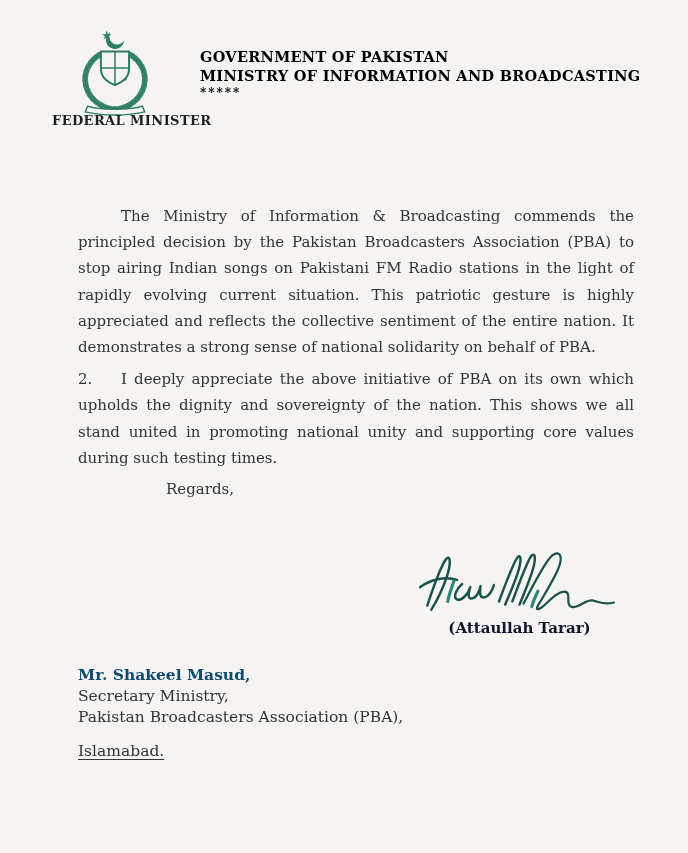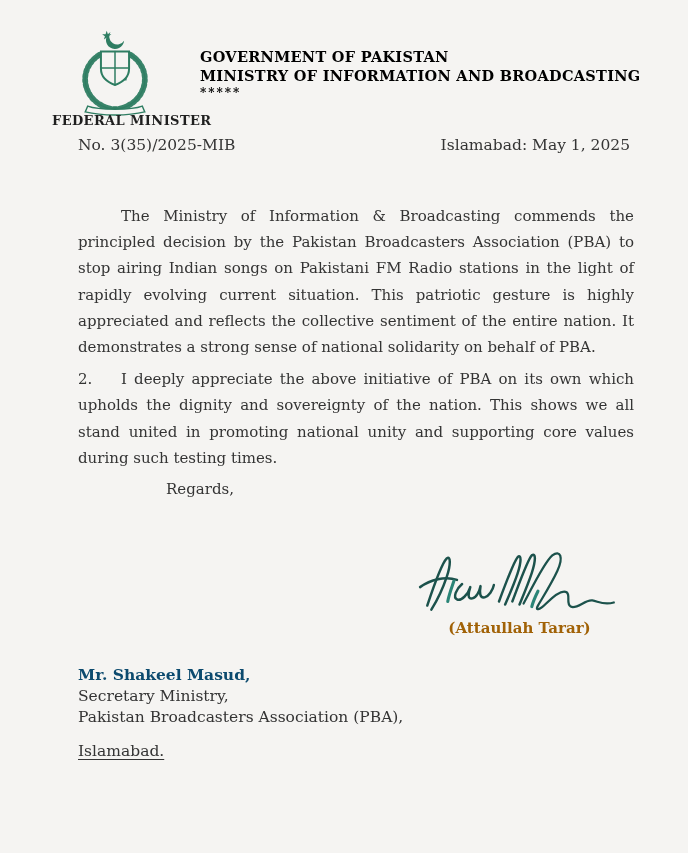--- a/index.html
+++ b/index.html
@@ -67,21 +67,21 @@
   .sig-block {
     position: absolute;
     left: 412px; top: 550px;
     width: 215px;
     text-align: center;
   }
   .sig-block svg { width: 205px; height: 64px; display: block; margin: 0 auto; }
   .sig-name {
     font-size: 15px;
     font-weight: bold;
-    color: #a16207;
+    color: #0f172a;
     margin-top: 5px;
   }
 
   
   .recipient {
     position: absolute;
     left: 78px; top: 664px;
     font-size: 15.5px;
     line-height: 21.5px;
   }
@@ -130,24 +130,20 @@
     </svg>
   </div>
 
   <div class="minister-title">FEDERAL MINISTER</div>
   <div class="head-center">
     <div class="head-line">GOVERNMENT OF PAKISTAN</div>
     <div class="head-line">MINISTRY OF INFORMATION AND BROADCASTING</div>
     <div class="head-stars">*****</div>
   </div>
 
-  <div class="ref-row">
-    <span>No. 3(35)/2025-MIB</span>
-    <span>Islamabad: May 1, 2025</span>
-  </div>
 
   <div class="content">
     <p class="para first-indent">The Ministry of Information &amp; Broadcasting commends the principled decision by the Pakistan Broadcasters Association (PBA) to stop airing Indian songs on Pakistani FM Radio stations in the light of rapidly evolving current situation. This patriotic gesture is highly appreciated and reflects the collective sentiment of the entire nation. It demonstrates a strong sense of national solidarity on behalf of PBA.</p>
     <p class="para"><span class="pnum">2.</span><span>I deeply appreciate the above initiative of PBA on its own which upholds the dignity and sovereignty of the nation. This shows we all stand united in promoting national unity and supporting core values during such testing times.</span></p>
     <div class="regards">Regards,</div>
   </div>
 
   <div class="sig-block">
     <svg viewBox="0 0 200 62" xmlns="http://www.w3.org/2000/svg">
       <g fill="none" stroke-width="2.4" stroke-linecap="round" stroke-linejoin="round" stroke="#1c524c">

